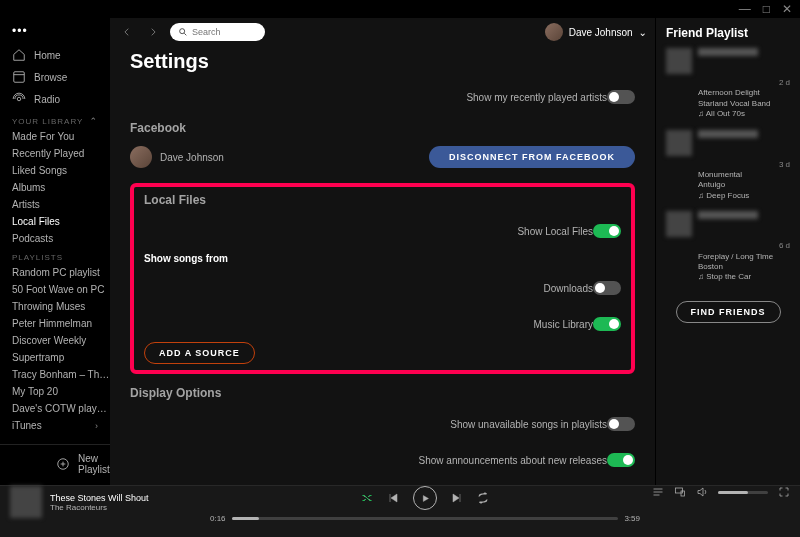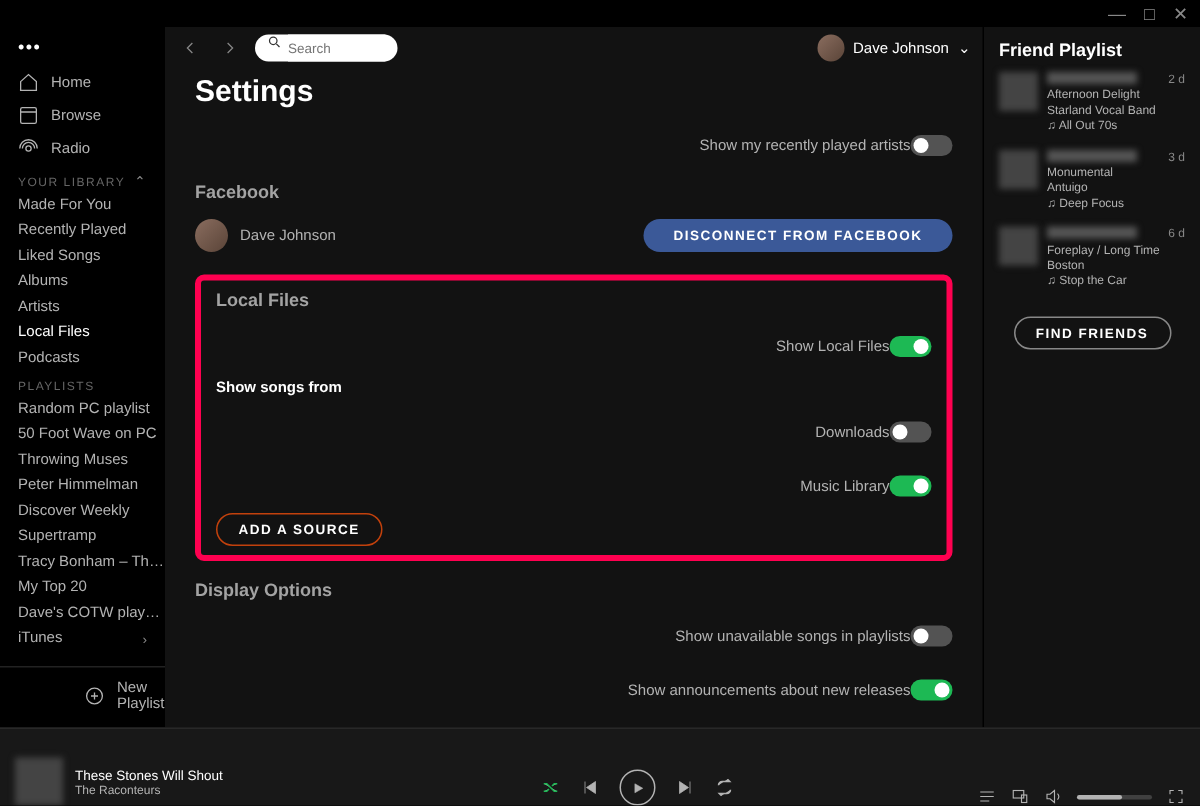--- a/index.html
+++ b/index.html
@@ -14,21 +14,21 @@
 .nav-item { display:flex; align-items:center; gap:8px; padding:4px 12px; cursor:pointer; color:#b3b3b3; font-size:10px; }
 .nav-icon { width:14px; height:14px; display:inline-flex; align-items:center; justify-content:center; }
 .nav-icon svg { width:14px; height:14px; stroke:#b3b3b3; fill:none; stroke-width:1.5; }
 .section-label { color:#666; font-size:8px; letter-spacing:1px; padding:6px 12px 2px; text-transform:uppercase; display:flex; justify-content:space-between; align-items:center; }
 .lib-item { padding:3px 12px; font-size:10px; color:#b3b3b3; cursor:pointer; display:flex; justify-content:space-between; align-items:center; white-space:nowrap; overflow:hidden; text-overflow:ellipsis; }
 .lib-item.active { color:#fff; }
 .side-bottom { margin-top:auto; border-top:1px solid #222; padding-top:4px;padding-left:44px; }
 .topbar { height:28px; display:flex; align-items:center; padding:0 8px; gap:8px; }
 .navbtn { width:18px; height:18px; display:inline-flex; align-items:center; justify-content:center; cursor:pointer; color:#888; }
 .navbtn svg { width:10px; height:10px; stroke:#888; fill:none; stroke-width:2; }
-.search { background:#fff; border-radius:12px; height:18px; display:flex; padding:0 8px; width:95px; }
+.search { background:#fff; border-radius:12px; height:18px; display:flex; align-items:center; padding:0 8px; width:95px; }
 .search svg { width:10px; height:10px; stroke:#333; fill:none; stroke-width:2; }
 .search input { border:none; outline:none; font-size:9px; width:65px; margin-left:4px; }
 .topbar-right { margin-left:auto; display:flex; align-items:center; gap:6px; }
 .avatar-sm { width:18px; height:18px; border-radius:50%; background:linear-gradient(135deg,#8a6d5f,#5a4438); }
 .username { color:#fff; font-size:10px; }
 .chev { color:#fff; font-size:10px; }
 .center { flex:1; display:flex; flex-direction:column; background:#121212; overflow:hidden; }
 .content { flex:1; overflow-y:auto; padding:0 20px 10px 20px; }
 .content::-webkit-scrollbar { width:8px; }
 .content::-webkit-scrollbar-thumb { background:#333; }
@@ -48,24 +48,24 @@
 .fb-name { color:#b3b3b3; font-size:10px; flex:1; }
 .fb-btn { background:#3b5998; color:#fff; border:none; border-radius:14px; padding:6px 20px; font-size:9px; letter-spacing:1px; font-weight:600; cursor:pointer; }
 .pill-btn { border:1px solid #c2410c; background:transparent; color:#fff; border-radius:14px; padding:5px 14px; font-size:9px; letter-spacing:1px; font-weight:600; cursor:pointer; margin-top:6px; }
 .highlight-box { border:4px solid #ff0050; border-radius:6px; padding:6px 10px; margin-top:10px; }
 .right-panel { width:145px; background:#121212; border-left:1px solid #000; padding:8px 10px; display:flex; flex-direction:column; overflow:hidden; }
 .rp-title { color:#fff; font-size:12px; font-weight:700; margin-bottom:8px; }
 .friend { display:flex; gap:6px; margin-bottom:10px; }
 .friend-av { width:26px; height:26px; background:#444; filter:blur(2px); flex-shrink:0; }
 .friend-info { flex:1; font-size:8px; color:#b3b3b3; line-height:1.3; }
 .friend-name { filter:blur(2px); background:#555; height:8px; width:60px; margin-bottom:2px; }
-.friend-time { font-size:8px; color:#888; }
+.friend-time { font-size:8px; color:#888;margin-top:30px; }
 .friend-row { display:flex; justify-content:space-between; align-items:flex-start; }
 .find-btn { border:1px solid #888; background:transparent; color:#fff; border-radius:14px; padding:5px 14px; font-size:9px; letter-spacing:1px; font-weight:600; cursor:pointer; align-self:center; margin-top:8px; }
-.player { height:52px; background:#181818; border-top:1px solid #282828; display:flex; align-items:flex-end; padding:0 10px; }
+.player { height:52px; background:#181818; border-top:1px solid #282828; display:flex; align-items:flex-start; padding:0 10px; }
 .pl-left { display:flex; align-items:center; gap:8px; width:200px; }
 .pl-art { width:32px; height:32px; background:#444; filter:blur(2px); }
 .pl-text { font-size:9px; }
 .pl-track { color:#fff; }
 .pl-artist { color:#b3b3b3; font-size:8px; }
 .pl-center { flex:1; display:flex; flex-direction:column; align-items:center; gap:4px; }
 .pl-controls { display:flex; align-items:center; gap:14px; }
 .pl-controls svg { width:12px; height:12px; fill:#b3b3b3; stroke:#b3b3b3; cursor:pointer; }
 .play-btn { width:24px; height:24px; border:1.5px solid #b3b3b3; border-radius:50%; display:flex; align-items:center; justify-content:center; cursor:pointer; }
 .play-btn svg { width:9px; height:9px; fill:#b3b3b3; margin-left:1px;}
@@ -317,20 +317,27 @@
               <path d="M6 4l14 8-14 8z"></path>
             </svg>
           </div>
         <svg viewBox="0 0 24 24">
             <path d="M18 4v16M4 4l12 8-12 8z"></path>
           </svg>
         <svg viewBox="0 0 24 24" fill="none">
             <path d="M4 9a5 5 0 015-5h10l-3-3M20 15a5 5 0 01-5 5H5l3 3" stroke-width="2"></path>
           </svg>
       </div>
+      <div class="prog">
+        <span>0:16</span>
+        <div class="prog-bar">
+            <div class="prog-fill"></div>
+          </div>
+        <span>3:59</span>
+      </div>
     </div>
     <div class="pl-right">
       <svg viewBox="0 0 24 24">
           <path d="M3 6h18M3 12h18M3 18h12"></path>
         </svg>
       <svg viewBox="0 0 24 24">
           <rect x="3" y="4" width="14" height="10"></rect>
           <rect x="14" y="10" width="7" height="10"></rect>
         </svg>
       <svg viewBox="0 0 24 24">

